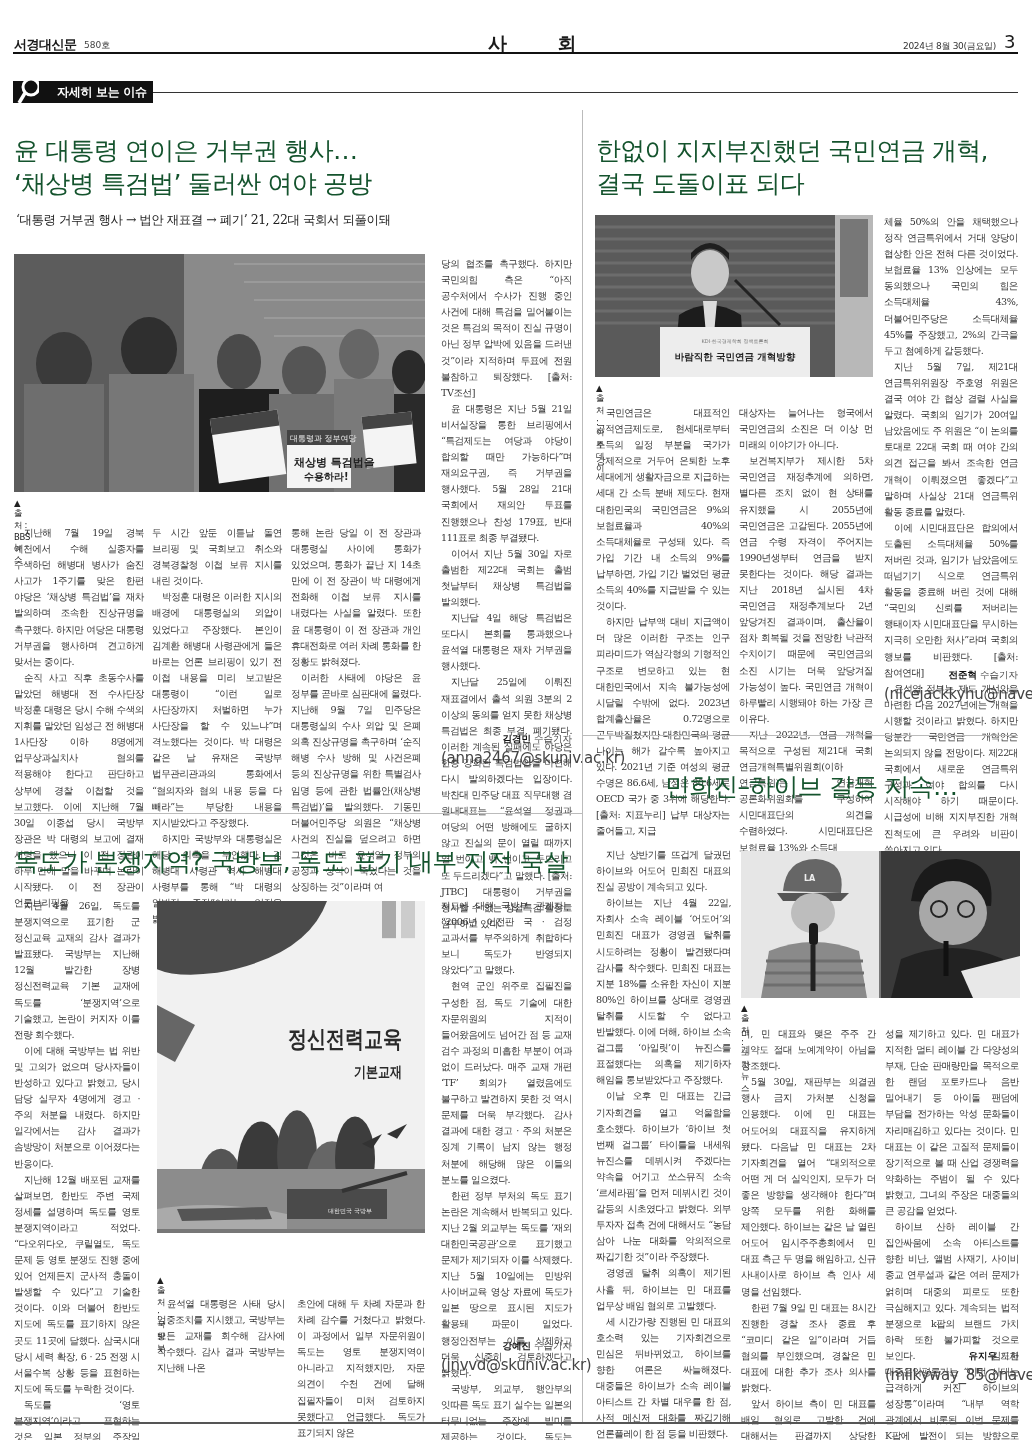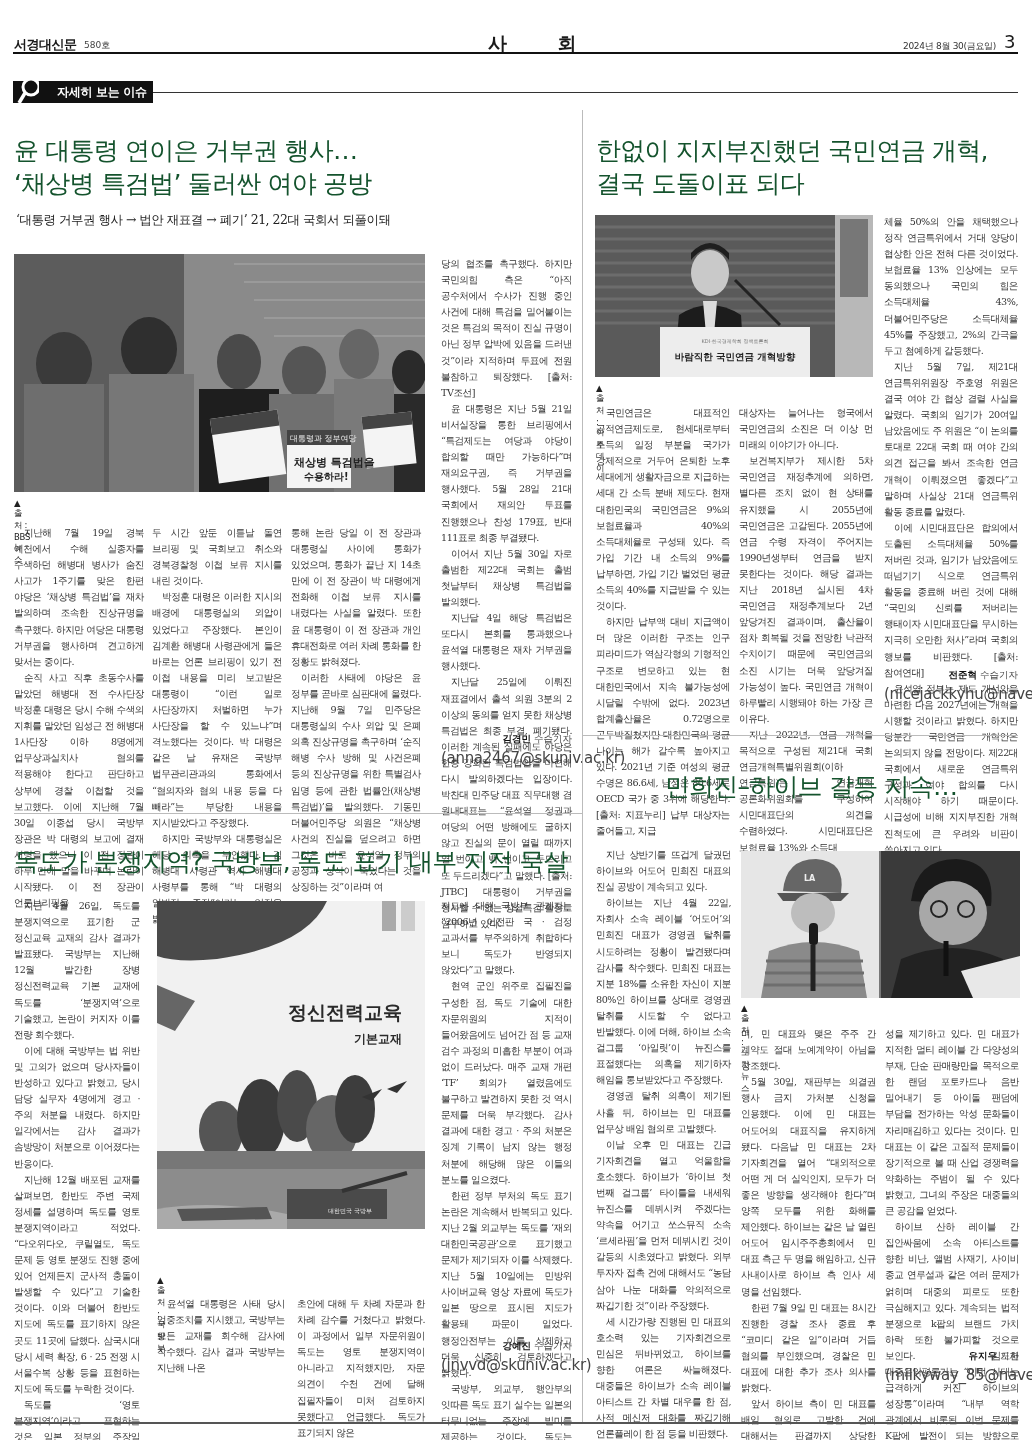--- a/index.html
+++ b/index.html
@@ -204,21 +204,21 @@
 <div class="abs" style="left:0;top:0;width:0;height:0;">
   <h1 class="abs headline" style="left:14px;top:845px;width:565px;">독도가 분쟁지역? 국방부, 독도 표기 내부 지적 묵살</h1>
 
   <div class="abs col" style="left:14px;top:898px;width:126px;">
     <p>지난 4월 26일, 독도를 분쟁지역으로 표기한 군 정신교육 교재의 감사 결과가 발표됐다. 국방부는 지난해 12월 발간한 장병 정신전력교육 기본 교재에 독도를 ‘분쟁지역’으로 기술했고, 논란이 커지자 이를 전량 회수했다.</p>
     <p>이에 대해 국방부는 법 위반 및 고의가 없으며 당사자들이 반성하고 있다고 밝혔고, 당시 담당 실무자 4명에게 경고 · 주의 처분을 내렸다. 하지만 일각에서는 감사 결과가 솜방망이 처분으로 이어졌다는 반응이다.</p>
     <p>지난해 12월 배포된 교재를 살펴보면, 한반도 주변 국제 정세를 설명하며 독도를 영토 분쟁지역이라고 적었다. “다오위다오, 쿠릴열도, 독도 문제 등 영토 분쟁도 진행 중에 있어 언제든지 군사적 충돌이 발생할 수 있다”고 기술한 것이다. 이와 더불어 한반도 지도에 독도를 표기하지 않은 곳도 11곳에 달했다. 삼국시대 당시 세력 확장, 6 · 25 전쟁 시 서울수복 상황 등을 표현하는 지도에 독도를 누락한 것이다.</p>
     <p>독도를 ‘영토 분쟁지역’이라고 표현하는 것은 일본 정부의 주장일 뿐이다. 독도는 명백히 우리나라 땅이다. 대한민국 동해에 위치한 독도는 삼국사기, 세종실록지리지 등 여러 고문서에 우리 영토로 기록돼 있으며 우리나라가 실효적 지배를 하고 있다. 1951년 샌프란시스코 강화 조약에는 “일본은 한국의 독립을 인정하고, 제주도, 거문도 및 울릉도를 포함한 한국에 대한 모든 권리, 권원 및 청구권을 포</p>
   </div>
 
-  <div class="abs photo" style="left:157px;top:901px;width:268px;height:268px;background:#8b5cf6;">
+  <div class="abs photo" style="left:157px;top:901px;width:268px;height:332px;background:#8b5cf6;">
     <svg viewBox="0 0 268 268" preserveAspectRatio="none">
       <rect width="268" height="268" fill="#f1f1f1"></rect>
       <path d="M0 0 L170 0 Q150 45 60 58 Q20 62 0 55 Z" fill="#4a4a4a"></path>
       <path d="M0 84 L38 100 L18 130 L0 122 Z" fill="#666"></path>
       <rect x="225" y="0" width="14" height="30" fill="#aaa"></rect>
       <rect x="244" y="0" width="14" height="30" fill="#ccc"></rect>
       <text x="245" y="118" text-anchor="end" font-family="DejaVu Sans, sans-serif" font-size="19" font-weight="bold" fill="#2a2a2a">정신전력교육</text>
       <text x="245" y="142" text-anchor="end" font-family="DejaVu Sans, sans-serif" font-size="12" font-weight="bold" fill="#2a2a2a">기본교재</text>
       <ellipse cx="64" cy="230" rx="22" ry="30" fill="#555"></ellipse>
       <ellipse cx="104" cy="218" rx="24" ry="40" fill="#3a3a3a"></ellipse>
@@ -262,22 +262,22 @@
 </div>
 
 <div class="abs" style="left:0;top:0;width:0;height:0;">
   <h1 class="abs headline" style="left:596px;top:770px;width:430px;text-align:center;">
     <span>민희진–하이브 갈등 지속…</span><br>
   </h1>
 
   <div class="abs col" style="left:596px;top:847px;width:135px;">
     <p>지난 상반기를 뜨겁게 달궜던 하이브와 어도어 민희진 대표의 진실 공방이 계속되고 있다.</p>
     <p>하이브는 지난 4월 22일, 자회사 소속 레이블 ‘어도어’의 민희진 대표가 경영권 탈취를 시도하려는 정황이 발견됐다며 감사를 착수했다. 민희진 대표는 지분 18%를 소유한 자신이 지분 80%인 하이브를 상대로 경영권 탈취를 시도할 수 없다고 반발했다. 이에 더해, 하이브 소속 걸그룹 ‘아일릿’이 뉴진스를 표절했다는 의혹을 제기하자 해임을 통보받았다고 주장했다.</p>
+    <p>이날 오후 민 대표는 긴급 기자회견을 열고 억울함을 호소했다. 하이브가 ‘하이브 첫 번째 걸그룹’ 타이틀을 내세워 뉴진스를 데뷔시켜 주겠다는 약속을 어기고 쏘스뮤직 소속 ‘르세라핌’을 먼저 데뷔시킨 것이 갈등의 시초였다고 밝혔다. 외부 투자자 접촉 건에 대해서도 “농담 삼아 나눈 대화를 악의적으로 짜깁기한 것”이라 주장했다.</p>
     <p>경영권 탈취 의혹이 제기된 사흘 뒤, 하이브는 민 대표를 업무상 배임 혐의로 고발했다.</p>
-    <p>이날 오후 민 대표는 긴급 기자회견을 열고 억울함을 호소했다. 하이브가 ‘하이브 첫 번째 걸그룹’ 타이틀을 내세워 뉴진스를 데뷔시켜 주겠다는 약속을 어기고 쏘스뮤직 소속 ‘르세라핌’을 먼저 데뷔시킨 것이 갈등의 시초였다고 밝혔다. 외부 투자자 접촉 건에 대해서도 “농담 삼아 나눈 대화를 악의적으로 짜깁기한 것”이라 주장했다.</p>
     <p>세 시간가량 진행된 민 대표의 호소력 있는 기자회견으로 민심은 뒤바뀌었고, 하이브를 향한 여론은 싸늘해졌다. 대중들은 하이브가 소속 레이블 아티스트 간 차별 대우를 한 점, 사적 메신저 대화를 짜깁기해 언론플레이 한 점 등을 비판했다.</p>
 
   </div>
 
   <div class="abs photo" style="left:741px;top:851px;width:279px;height:147px;">
     <svg viewBox="0 0 279 147" preserveAspectRatio="none">
       <rect x="0" y="0" width="138" height="147" fill="#e6e6e6"></rect>
       <path d="M42 40 Q45 8 75 8 Q105 10 100 42 Z" fill="#666"></path>
       <text x="63" y="30" font-family="DejaVu Sans, sans-serif" font-size="8" font-weight="bold" fill="#eee">LA</text>
       <path d="M36 42 L108 42 L100 50 L42 50 Z" fill="#555"></path>

